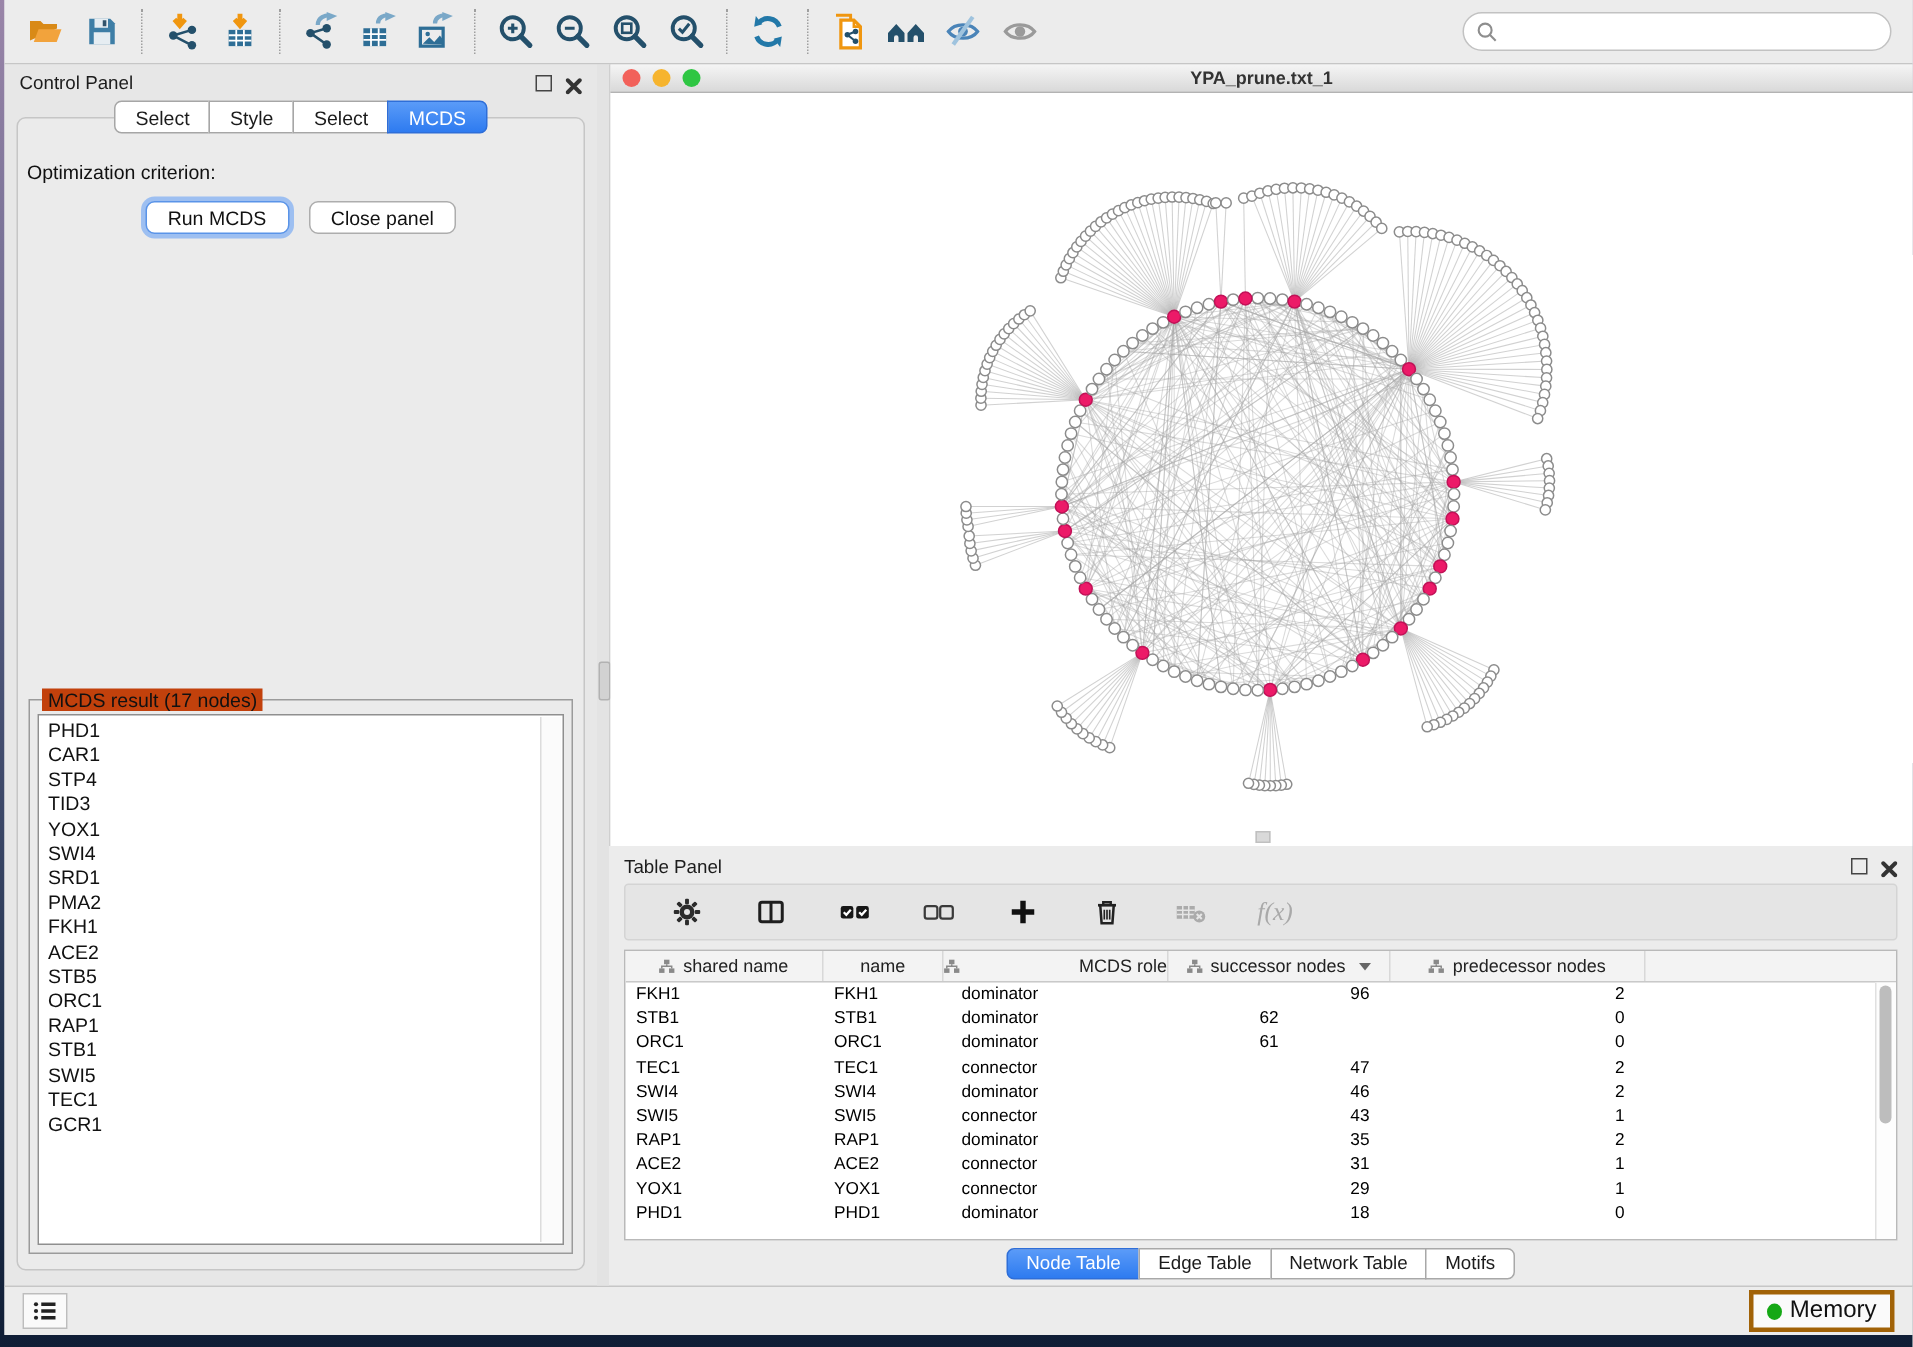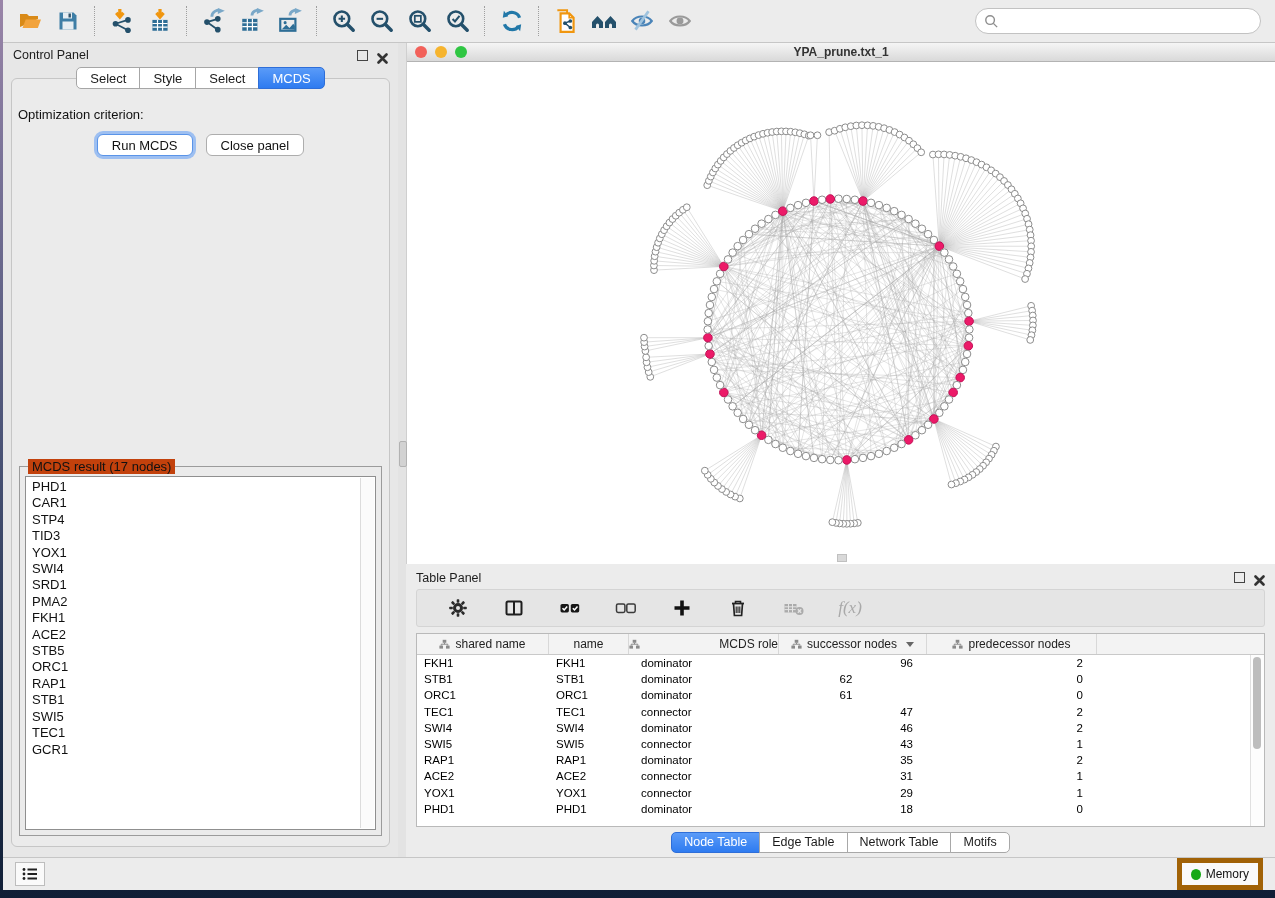--- a/index.html
+++ b/index.html
@@ -75,21 +75,21 @@
   #tscroll{position:absolute;top:21px;right:0;bottom:0;width:13px;background:#fdfdfd;border-left:1px solid #e0e0e0;}
   #tscroll .thumb{position:absolute;top:2px;left:2px;width:8px;height:92px;background:#bdbdbd;border-radius:5px;}
   #tp-tabs{height:30px;display:flex;align-items:center;justify-content:center;flex:0 0 auto;}
   .seg2{font-size:12.5px;color:#1b1b1b;background:#fff;border:1px solid #a8a8a8;padding:2.5px 12px;margin-left:-1px;font-family:"Liberation Sans",sans-serif;}
   .seg2:first-child{border-radius:5px 0 0 5px;margin-left:0;}
   .seg2:last-child{border-radius:0 5px 5px 0;}
   .seg2.active{background:linear-gradient(#5a9bf8,#2e7bf0);border-color:#2e6ed8;color:#fff;}
   
   #statusbar{height:32px;border-top:1px solid #c6c6c6;background:#ececec;display:flex;align-items:center;padding:0 12px;flex:0 0 auto;}
   #list-btn{width:28px;height:22px;background:#fafafa;border:1px solid #bdbdbd;display:flex;align-items:center;justify-content:center;}
-  #memory-btn{margin-left:auto;height:22px;background:#fafafa;border:5px solid #a16207;display:flex;align-items:center;gap:5px;padding:0 9px;font-size:12px;color:#111;}
+  #memory-btn{margin-left:auto;height:22px;background:#fafafa;border:3px solid #a16207;display:flex;align-items:center;gap:5px;padding:0 9px;font-size:16px;color:#111;}
   #memory-dot{width:10px;height:11px;border-radius:50%;}
 </style>
 </head>
 <body>
 
 <div id="window">
 
   <div id="toolbar">
     <div class="tbtn">
       <svg width="26" height="24" viewBox="0 0 24 24">

